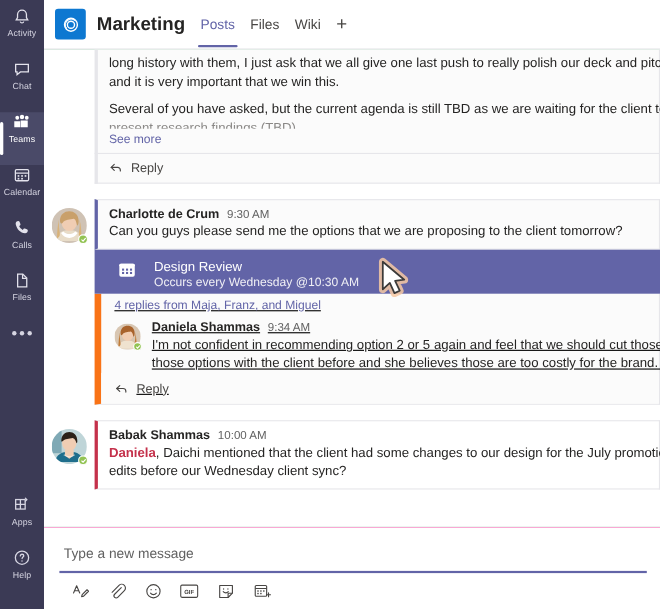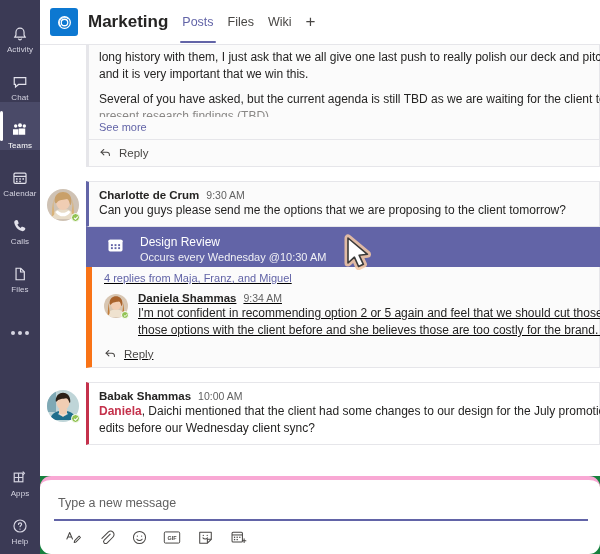--- a/index.html
+++ b/index.html
@@ -16,21 +16,21 @@
     width: 40px; height: 554px;
     background: #3b3a55;
     display: flex; flex-direction: column; align-items: center;
     flex: 0 0 40px;
     position: relative;
   }
   .rail-top { padding-top: 6px; width: 100%; }
   .rail-bottom { margin-top: auto; width: 100%; padding-bottom: 8px; }
   .rail-item {
     width: 40px; height: 48px;
-    display: flex; flex-direction: column; align-items: center; justify-content: flex-end;
+    display: flex; flex-direction: column; align-items: center; justify-content: flex-start;
     gap: 2px; cursor: pointer; position: relative;
   }
   .rail-item.active { background: #4a4a68; }
   .rail-item.active::before {
     content: ""; position: absolute; left: 0; top: 9px;
     width: 3px; height: 30px; background: #ffffff; border-radius: 2px;
   }
   .rail-ico { width: 18px; height: 18px; display:block; }
   .rail-ico svg { display: block; }
   .rail-label {
@@ -140,21 +140,21 @@
     background: #92c353; border: 1.5px solid #fff;
     display: flex; align-items: center; justify-content: center;
   }
   .av.sm { width: 24px; height: 24px; }
   .av.sm .pres { width: 8px; height: 8px; }
   .av.lg { width: 32px; height: 32px; }
 
   
   .composer {
     flex: 0 0 auto; background: #fff;
-    padding: 0 0 0 0; border-top: 4px solid #f9a8d4; border-radius: 11px;
+    padding: 0 0 0 0; border-top: 1px solid #f9a8d4;
   }
   .composer-inner { margin: 8px 12px 0 14px; }
   .composer-box {
     border-bottom: 2px solid #6264a7;
     padding: 8px 4px 9px 4px;
   }
   .composer-placeholder { font-size: 12.5px; color: #616161; }
   .composer-tools { display: flex; align-items: center; gap: 15px; padding: 7px 4px 8px 10px; }
   .tool { width: 18px; height: 18px; cursor: pointer; display: flex; align-items: center; justify-content: center; color: #484644; }
 

